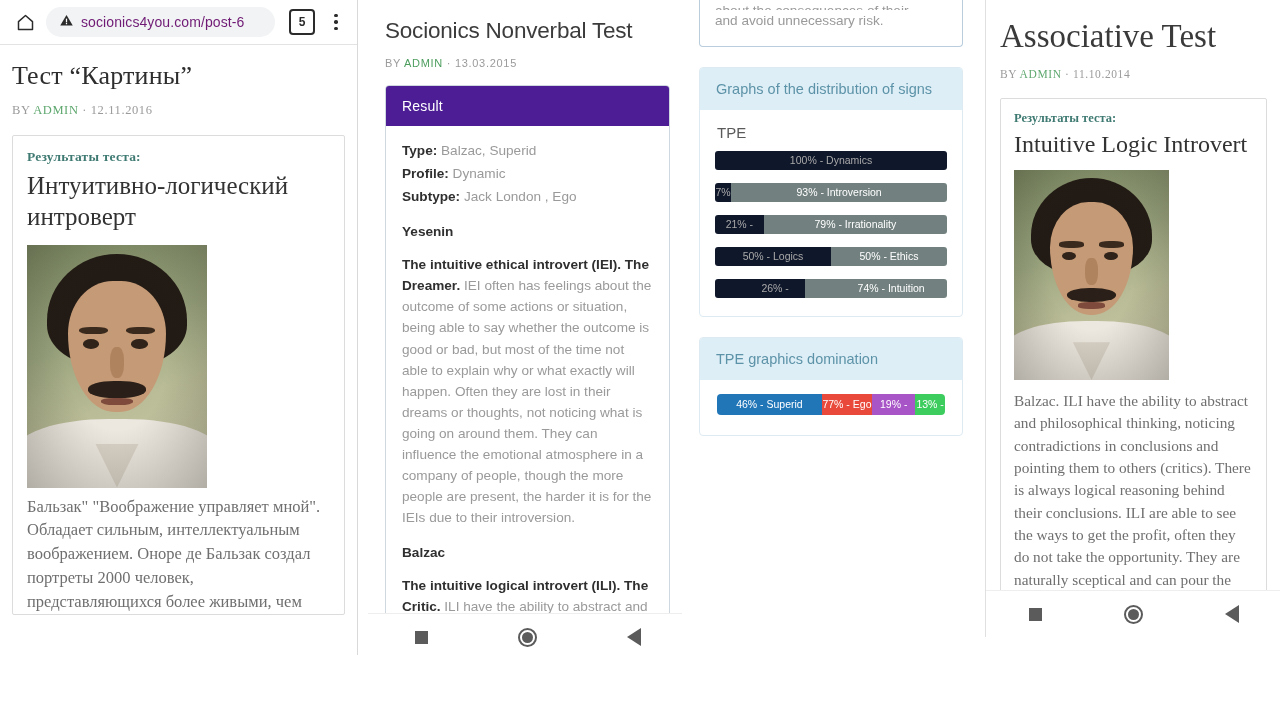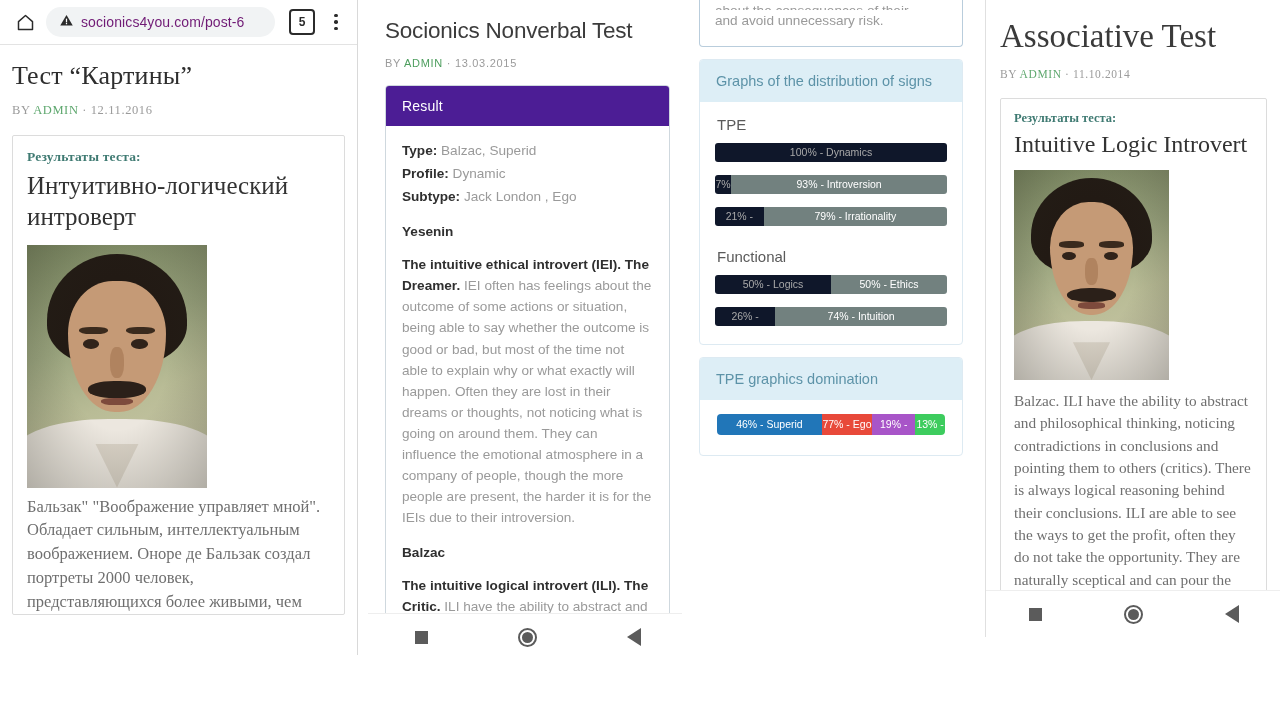--- a/index.html
+++ b/index.html
@@ -71,21 +71,21 @@
   .kv b{color:#2f2f2f;}
   .sub-h{font-weight:700;color:#2f2f2f;font-size:13.6px;margin-top:14px;}
   .para{margin-top:12px;}
   .para b{color:#2f2f2f;}
 
   
   #panel3{left:682px;width:298px;height:703px;background:#fff;}
   .topcut{margin:0 17px 0 17px;border:1px solid #b9cddc;border-top:none;border-radius:0 0 4px 4px;
           padding:0 15px 14px 15px;background:#fff;font-size:13.6px;color:#9a9a9a;line-height:1.6;}
   .topcut .clipped{display:block;height:10px;overflow:hidden;color:#9a9a9a;}
-  .gcard{margin:12px 17px 0 17px;border:1px solid #ddeaf2;border-radius:4px;
+  .gcard{margin:20px 17px 0 17px;border:1px solid #ddeaf2;border-radius:4px;
          overflow:hidden;background:#fff;}
   .gcard-head{background:#ddeef6;color:#5d93a8;font-size:14.5px;padding:13px 16px;}
   .gcard-body{padding:14px 15px 18px 15px;}
   .grp-label{font-size:15px;color:#5a5a5a;margin:0 0 10px 2px;}
   .grp-label.second{margin-top:22px;}
   .barrow{display:flex;height:19px;margin-bottom:13px;border-radius:3px;overflow:hidden;
           font-size:10.5px;align-items:stretch;}
   .seg{display:flex;align-items:center;justify-content:center;white-space:nowrap;overflow:hidden;}
   .seg.light{background:#0f172a;color:#a9a9a9;}
   .seg.dark{background:#72817f;color:#ffffff;}
@@ -264,28 +264,27 @@
         </div>
         <div class="barrow">
           <div class="seg light" style="flex:0 0 7%;">7%</div>
           <div class="seg dark" style="flex:0 0 93%;">93% - Introversion</div>
         </div>
         <div class="barrow">
           <div class="seg light" style="flex:0 0 21%;">21% -</div>
           <div class="seg dark" style="flex:0 0 79%;">79% - Irrationality</div>
         </div>
 
-        <div class="grp-label second">Functional</div>
 
         <div class="barrow">
           <div class="seg light" style="flex:0 0 50%;">50% - Logics</div>
           <div class="seg dark" style="flex:0 0 50%;">50% - Ethics</div>
         </div>
         <div class="barrow" style="margin-bottom:0;">
-          <div class="seg light" style="flex:0 0 26%;">26% -</div>
+          <div class="seg light" style="flex:0 0 26%;padding-left:30px;">26% -</div>
           <div class="seg dark" style="flex:0 0 74%;">74% - Intuition</div>
         </div>
       </div>
     </div>
 
     <div class="gcard">
       <div class="gcard-head">TPE graphics domination</div>
       <div class="dombar">
         <div class="dseg" style="flex:0 0 46%;background:#2176b8;">46% - Superid</div>
         <div class="dseg" style="flex:0 0 22%;background:#e8493a;">77% - Ego</div>

